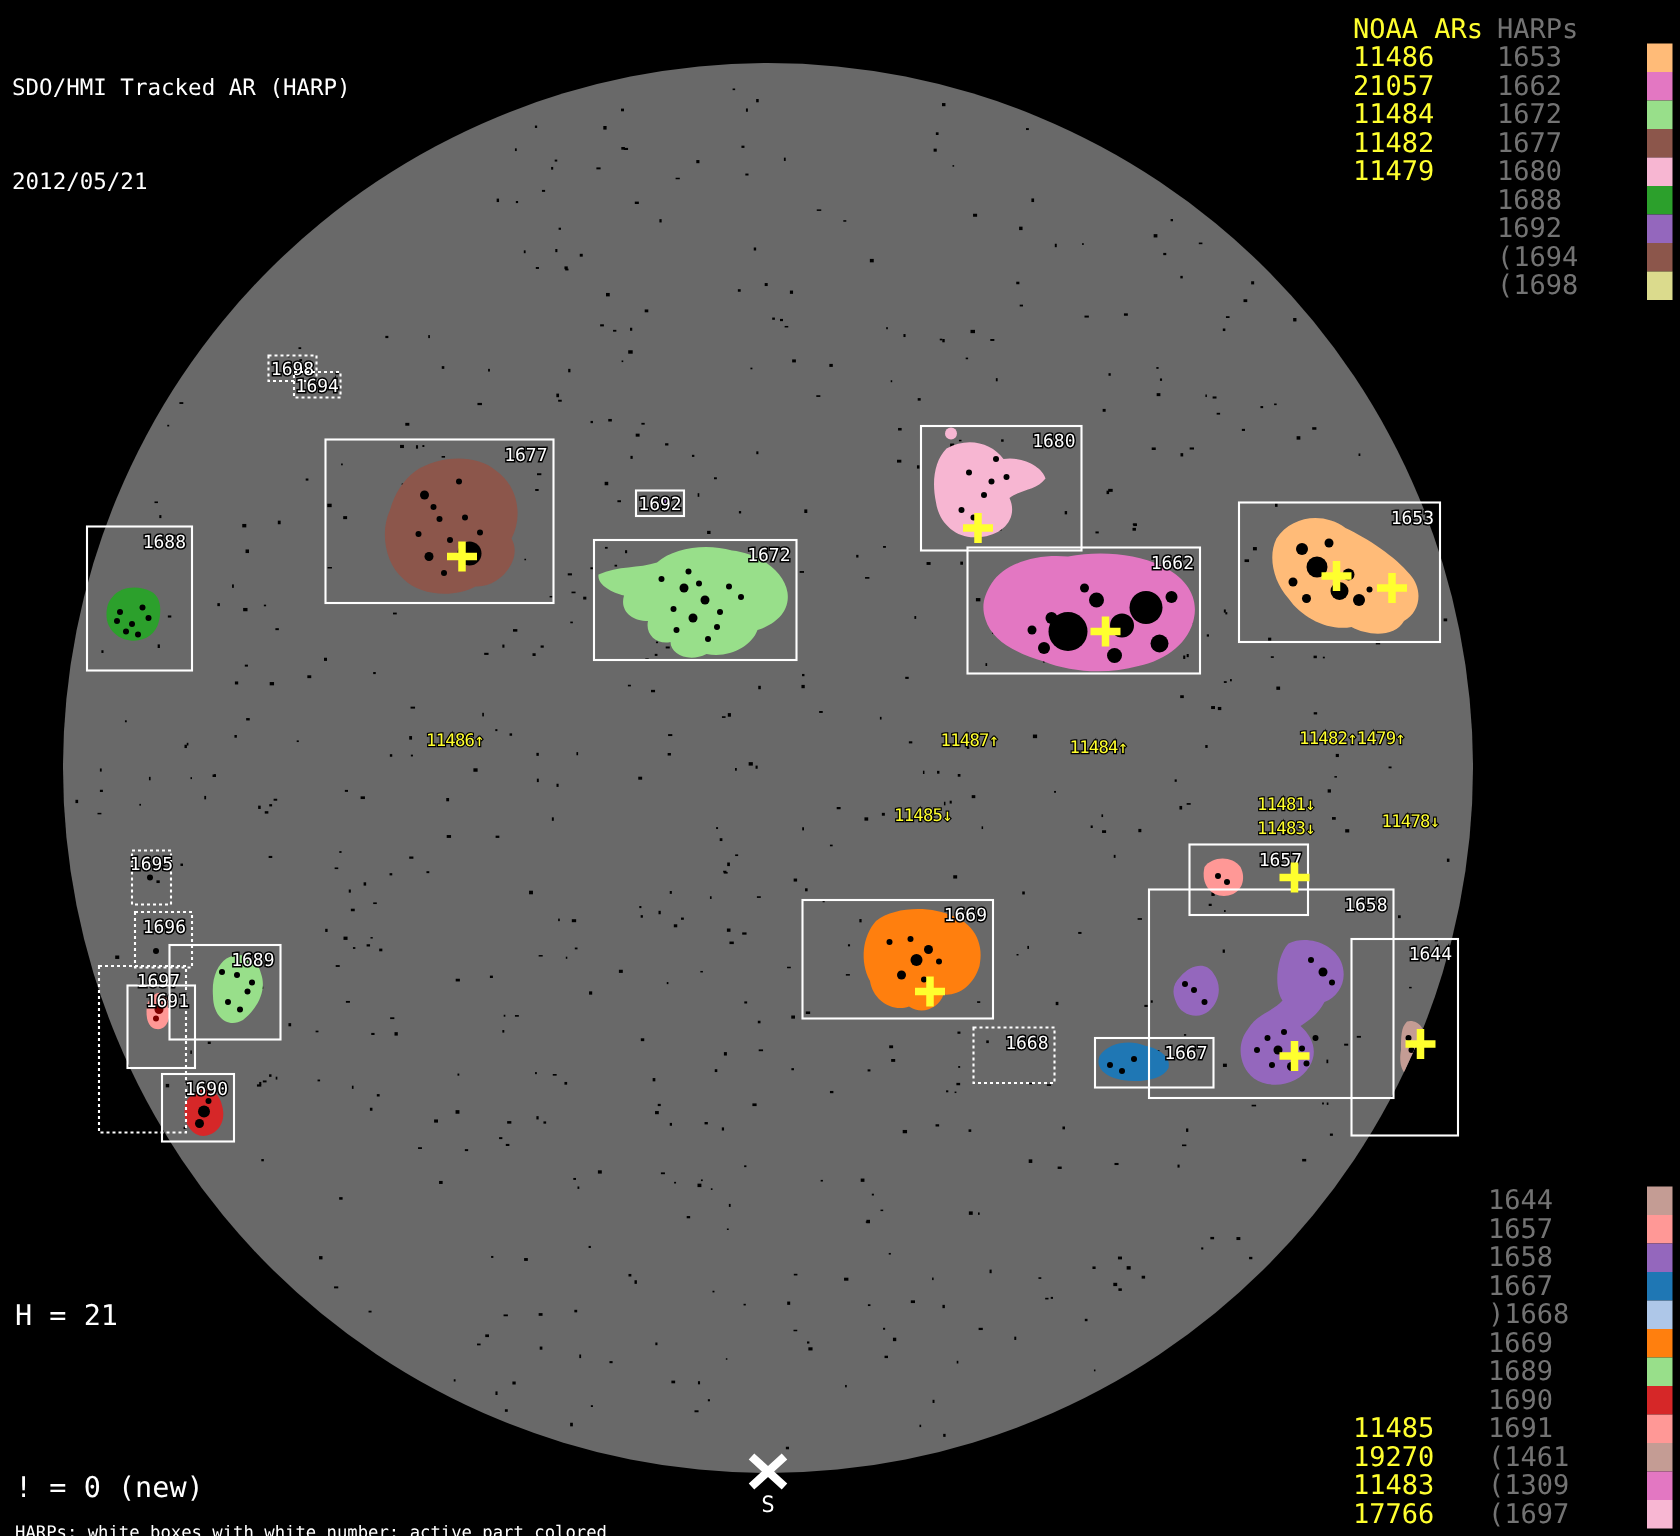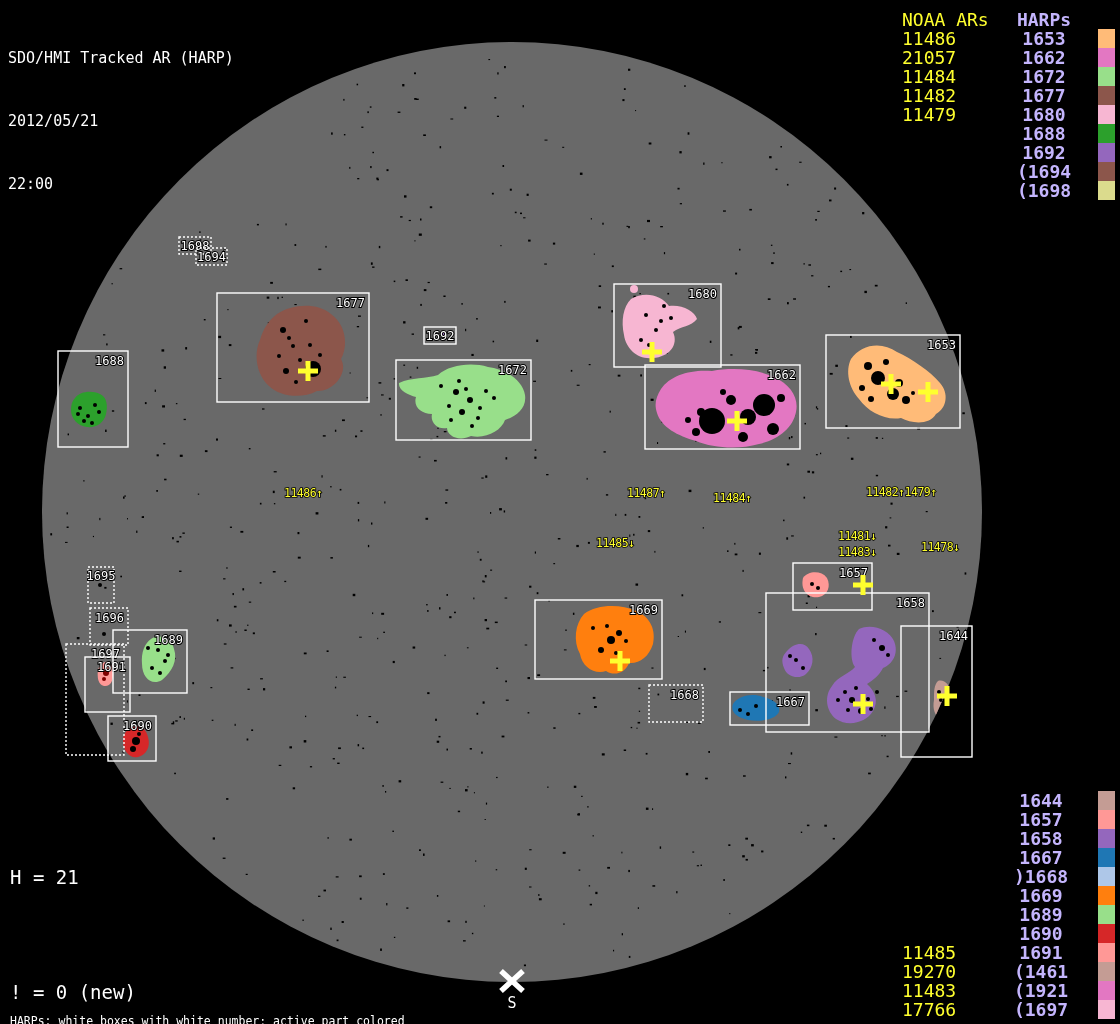--- a/index.html
+++ b/index.html
@@ -7,21 +7,21 @@
           font-family:"DejaVu Sans Mono",monospace;}
   svg{position:absolute;left:0;top:0;}
   .overlay{position:absolute;color:#fff;}
   .title{left:8px;top:6px;font-size:15px;line-height:21px;white-space:pre;}
   .legend{display:flex;flex-direction:column;}
   .legend-tr{left:902px;top:10px;}
   .legend-br{left:902px;top:791px;}
   .lrow{display:flex;height:19px;line-height:19px;font-size:18px;}
   .cell-noaa{width:96px;color:#ffff2e;text-align:left;}
   .legend-br .cell-noaa{width:90px;text-align:left;}
-  .cell-harp{width:92px;color:#c4b5fd;text-align:center;font-weight:bold;}
+  .cell-harp{width:92px;color:#737373;text-align:left;}
   .legend-br .cell-harp{width:98px;}
   .swatch{width:17px;height:19px;margin-left:8px;}
   .stats{left:10px;top:830px;font-size:19px;line-height:19px;color:#fff;white-space:pre;}
   .stats-gap{height:20px;}
   .footnotes{left:10px;top:989px;font-size:11.5px;line-height:13px;color:#fff;white-space:pre;}
   text.boxlabel{font:12px "DejaVu Sans Mono",monospace;fill:#fff;paint-order:stroke;stroke:#000;stroke-width:2px;}
   text.noaalabel{font:11.5px "DejaVu Sans Mono",monospace;fill:#ffff2e;paint-order:stroke;stroke:#000;stroke-width:1.6px;letter-spacing:-0.5px;}
   text.southlabel{font:15px "DejaVu Sans Mono",monospace;fill:#fff;}
 </style>
 </head>
@@ -881,21 +881,20 @@
         <text class="noaalabel" x="838" y="556">11483↓</text>
         <text class="noaalabel" x="921" y="551">11478↓</text>
       </g>
       <path d="M501 971 L523 991 M523 971 L501 991" stroke="#fff" stroke-width="5.5" fill="none"></path>
       <text class="southlabel" x="512" y="1008" text-anchor="middle">S</text>
     </svg>
 
   <div class="overlay title">
     <div>SDO/HMI Tracked AR (HARP)</div>
     <div>2012/05/21</div>
-    <div>22:00</div>
   </div>
 
   <div class="overlay legend legend-tr" id="legend-tr">
       <div class="lrow">
         <div class="cell-noaa">NOAA ARs</div>
         <div class="cell-harp">HARPs</div>
         <div class="swatch"></div>
       </div>
       <div class="lrow">
         <div class="cell-noaa">11486</div>
@@ -989,21 +988,21 @@
         <div class="cell-harp">1691</div>
         <div class="swatch" style="background: rgb(255, 152, 150);"></div>
       </div>
       <div class="lrow">
         <div class="cell-noaa">19270</div>
         <div class="cell-harp">(1461</div>
         <div class="swatch" style="background: rgb(196, 156, 148);"></div>
       </div>
       <div class="lrow">
         <div class="cell-noaa">11483</div>
-        <div class="cell-harp">(1921</div>
+        <div class="cell-harp">(1309</div>
         <div class="swatch" style="background: rgb(227, 119, 194);"></div>
       </div>
       <div class="lrow">
         <div class="cell-noaa">17766</div>
         <div class="cell-harp">(1697</div>
         <div class="swatch" style="background: rgb(247, 182, 210);"></div>
       </div>
     </div>
 
   <div class="overlay stats">

